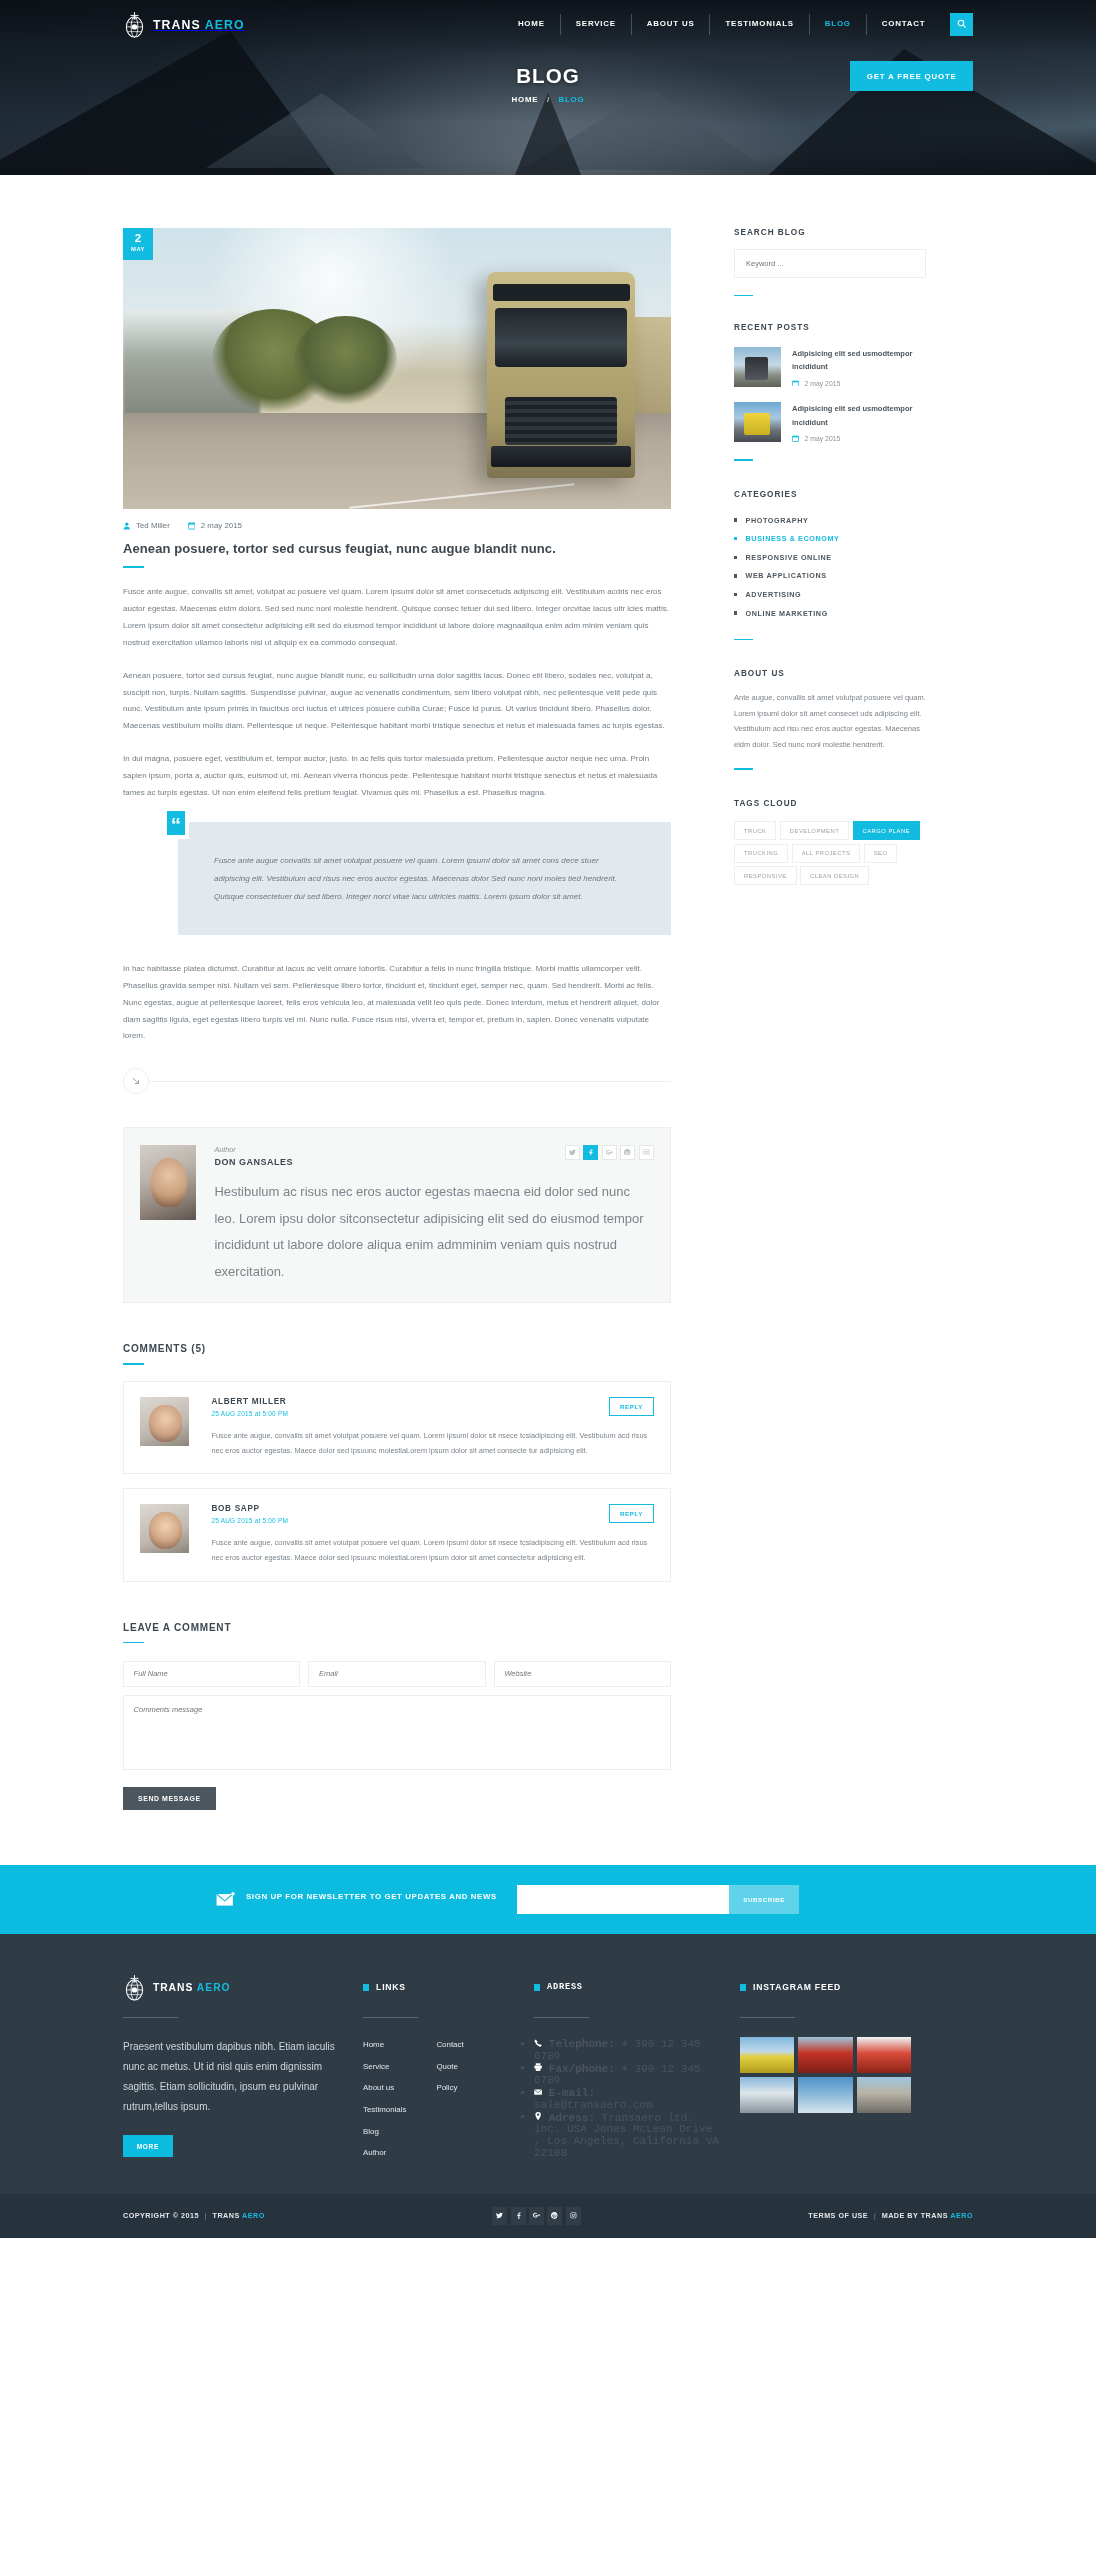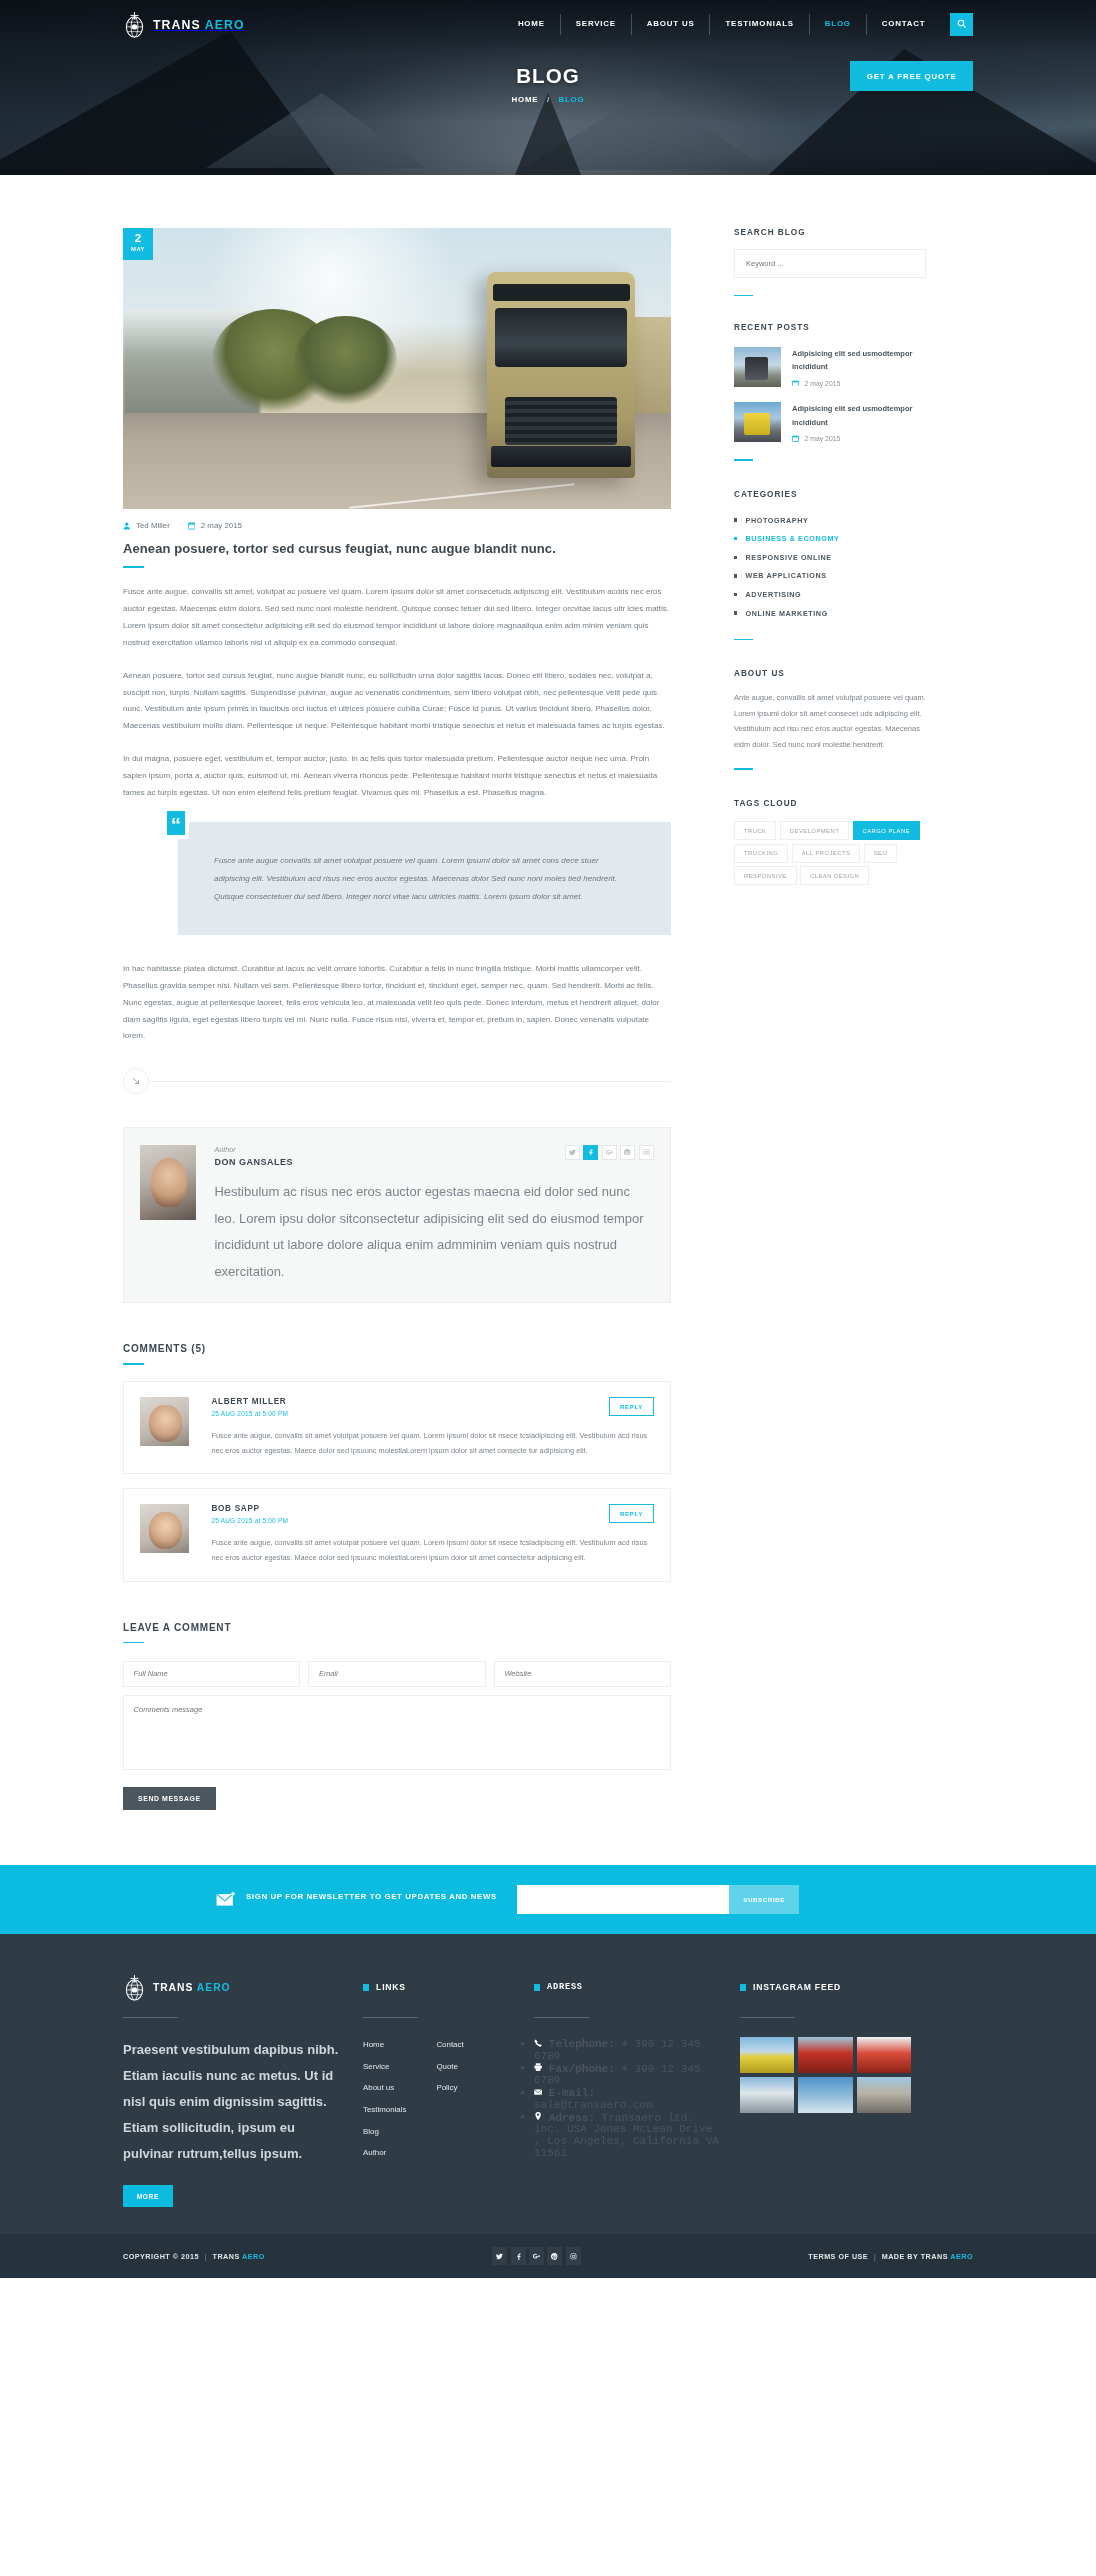--- a/index.html
+++ b/index.html
@@ -312,21 +312,21 @@
   .f-col.c2 { width:171px; }
   .f-col.c3 { width:206px;font-family:Liberation Mono, monospace; }
   .f-col.c4 { width:233px; padding-right:0; }
   .f-head { display:flex; align-items:center; gap:6.9px; height:30px; }
   .f-head .sq { width:6.2px; height:6.2px; background:#12bce0; flex:0 0 6.2px; }
   .f-head .t { font-size:8.6px; font-weight:700; color:#fff; letter-spacing:0.8px; }
   .f-brand { display:flex; align-items:center; gap:6.9px; height:30px; }
   .f-brand .bt { font-size:10.3px; font-weight:700; color:#fff; letter-spacing:1px; }
   .f-brand .bt .aero { color:#12bce0; }
   .f-hr { width:55px; height:0.7px; background:rgba(255,255,255,.22); margin:15px 0 19px; }
-  .f-text { font-size:13px; line-height:2.0; color:#cfd6da;font-weight:bold; }
+  .f-text { font-size:10px; line-height:2.0; color:#cfd6da; }
   .more-btn { margin-top:18px; background:#0cbce0; border:none; color:#fff; cursor:pointer;
     font-size:6.5px; font-weight:700; letter-spacing:0.7px; padding:7.5px 13.7px; font-family:inherit; }
   .f-links { display:flex; gap:30px; }
   .f-links ul { list-style:none; }
   .f-links li { margin-bottom:9.6px; }
   .f-links a { font-size:7.9px; color:#e2e7ea; text-decoration:none; }
   .f-contact svg { width:8.2px; height:8.2px; fill:#fff; flex:0 0 8.2px; margin-top:1.4px; }
   .f-contact b { font-weight:700; }
   .ig-grid { display:grid; grid-template-columns:repeat(3,1fr); gap:4.1px; width:171px; }
   .ig { height:36px; }
@@ -768,21 +768,21 @@
                 </svg>
             </span>
             <span><b>E-mail:</b><span> sale@transaero.com</span></span>
           </li>
           <li class="f-contact addr">
             <span>
               <svg viewBox="0 0 12 12" xmlns="http://www.w3.org/2000/svg">
                   <path d="M6 0a4 4 0 0 0-4 4c0 3 4 8 4 8s4-5 4-8a4 4 0 0 0-4-4zm0 5.6A1.7 1.7 0 1 1 6 2.2a1.7 1.7 0 0 1 0 3.4z"></path>
                 </svg>
             </span>
-            <span><b>Adress:</b><span> Transaero ltd. inc.  USA Jones McLean Drive , Los Angeles, California VA 11561</span></span>
+            <span><b>Adress:</b><span> Transaero ltd. inc.  USA Jones McLean Drive , Los Angeles, California VA 22108</span></span>
           </li>
         </ul>
       </div>
 
       <div class="f-col c4">
         <div class="f-head">
           <span class="sq"></span>
           <span class="t">INSTAGRAM FEED</span>
         </div>
         <div class="f-hr"></div>

